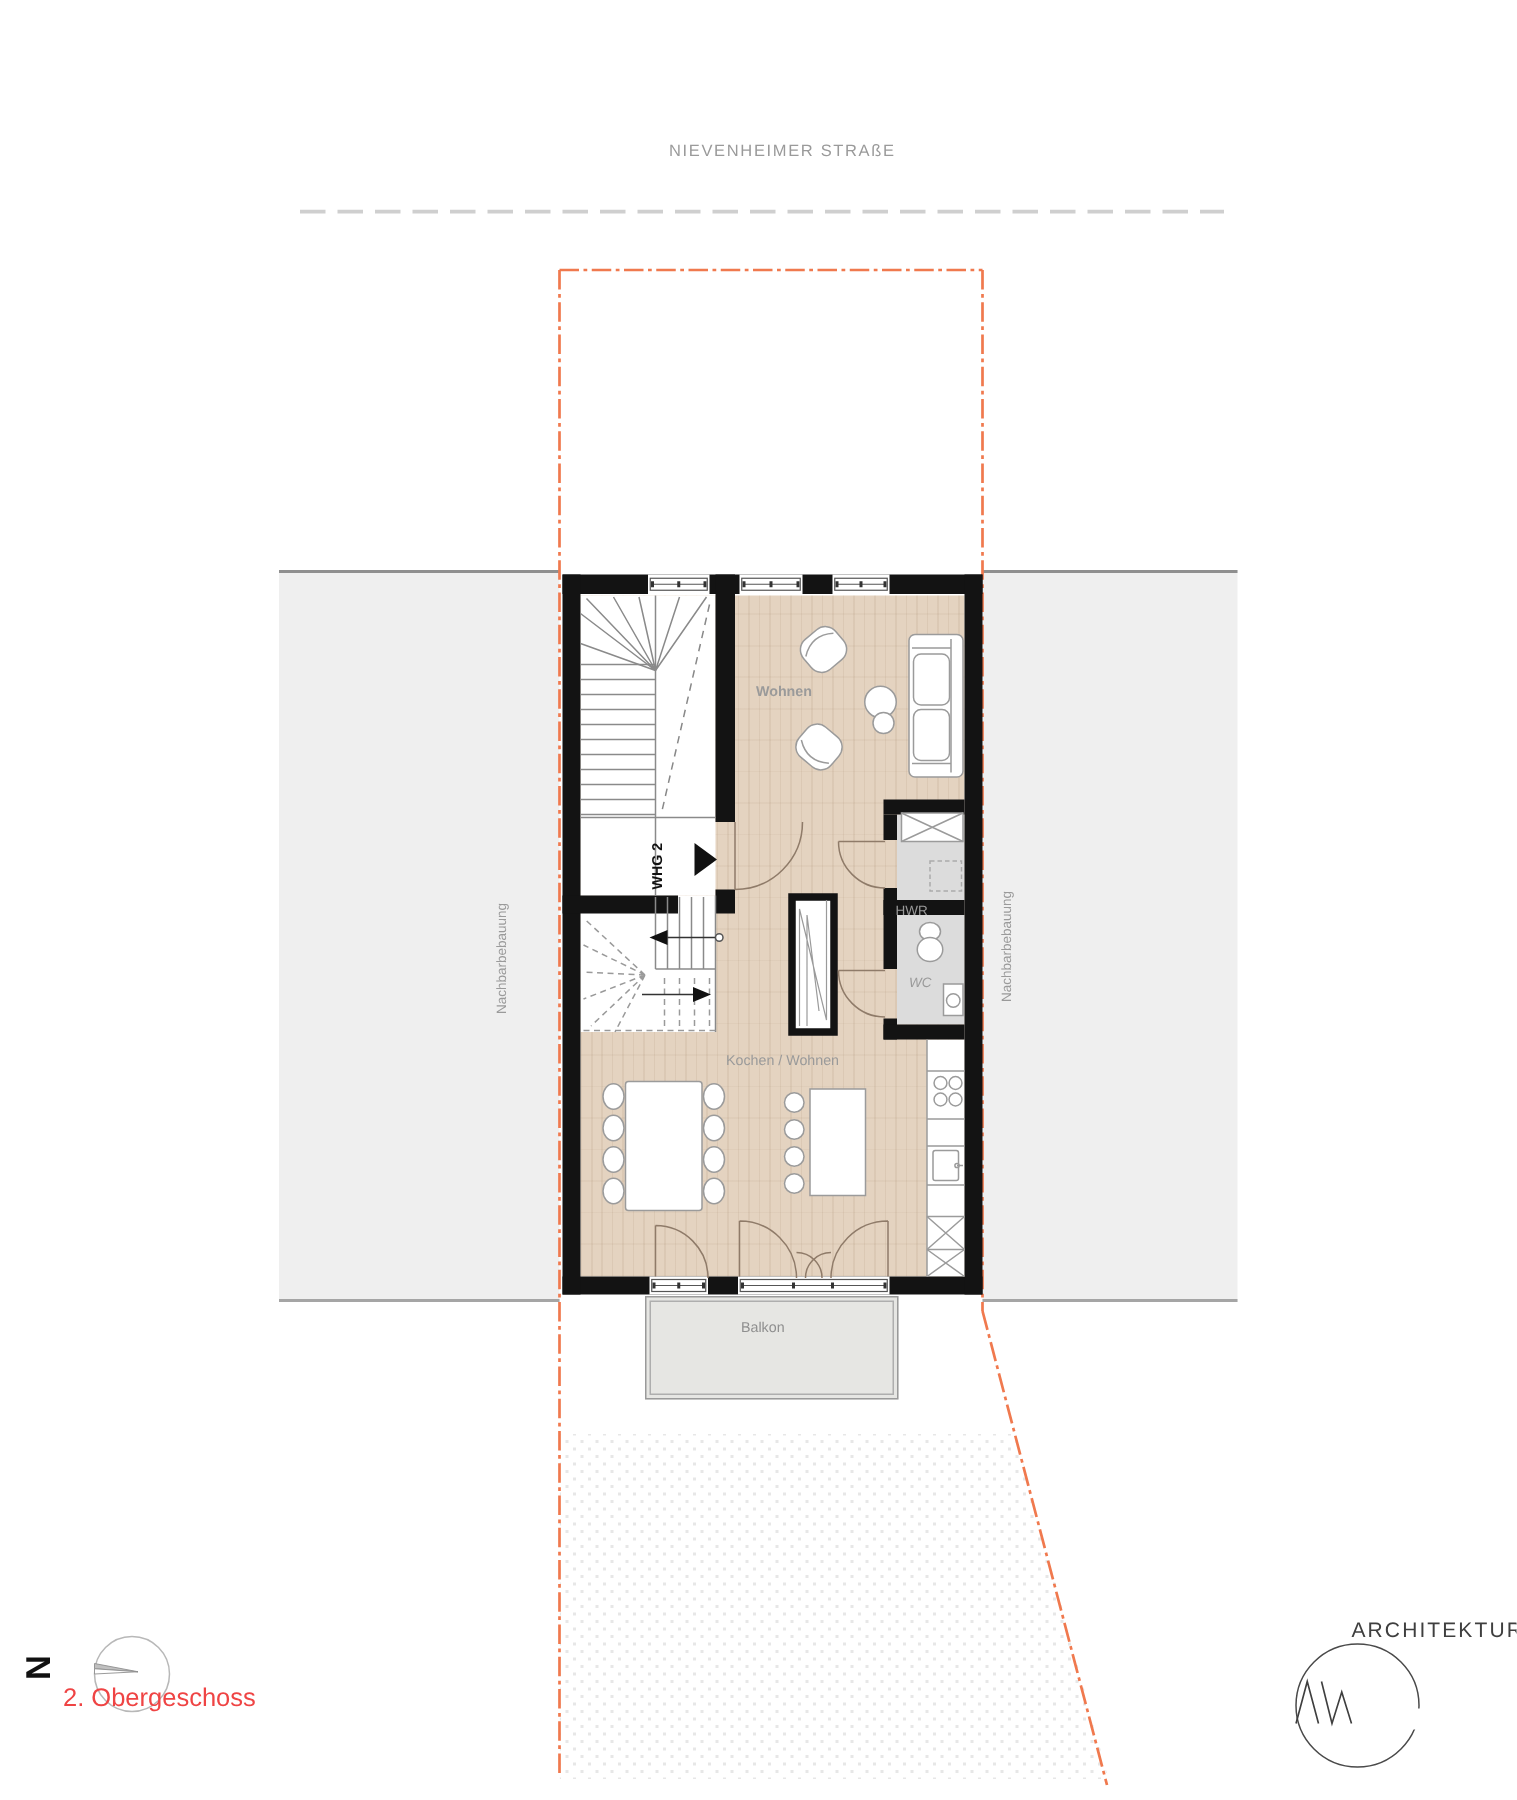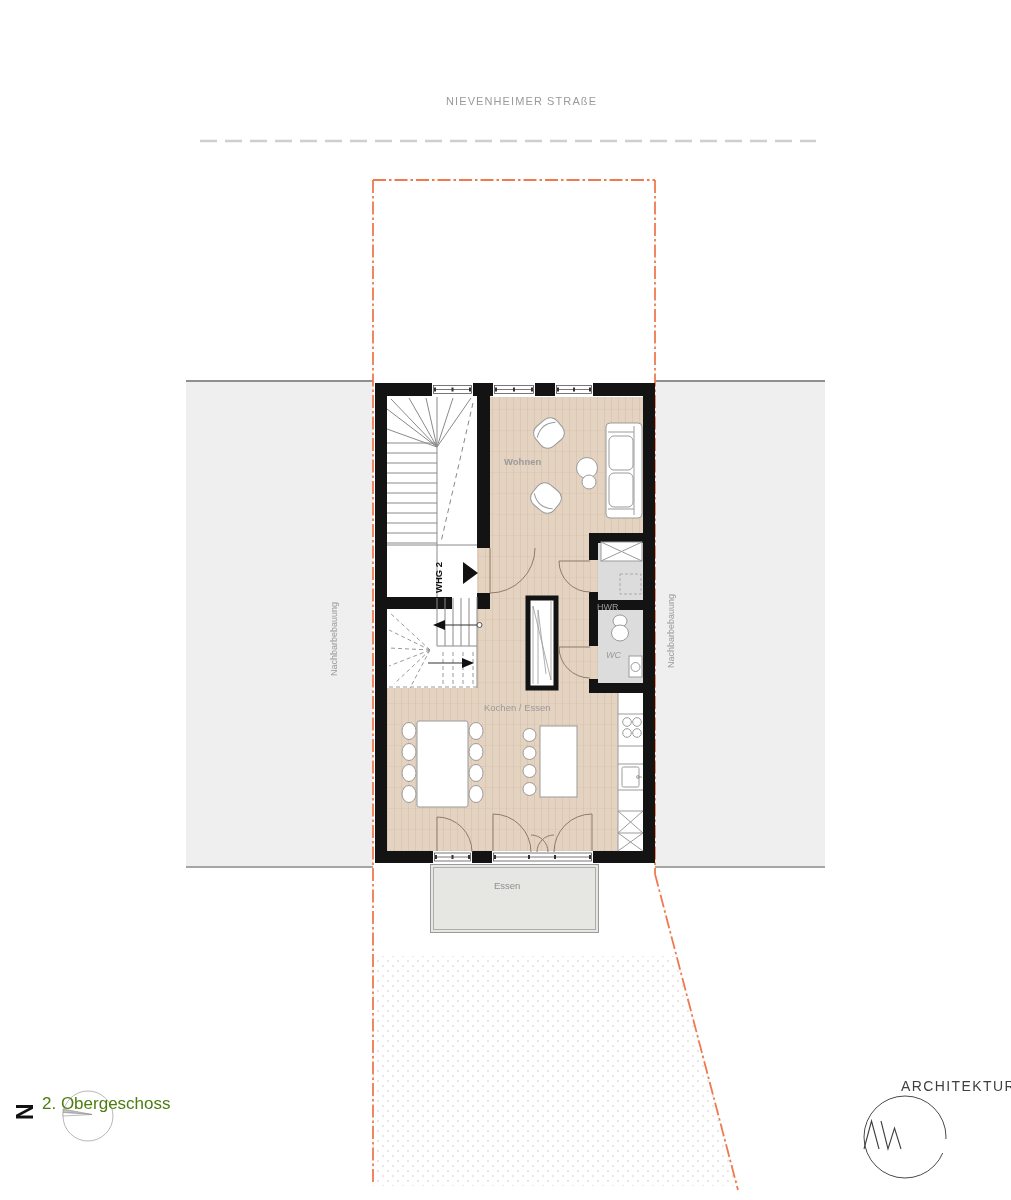--- a/index.html
+++ b/index.html
@@ -18,21 +18,21 @@
   .counter{position:absolute;left:618px;top:693px;width:25px;height:158px;background:#fff;}
   .balcony{position:absolute;left:430px;top:864px;width:167px;height:67px;background:#e6e6e3;
            border:1px solid #9a9a9a;box-shadow:inset 0 0 0 2px #e6e6e3, inset 0 0 0 3px #aeaeae;}
   .garden{position:absolute;left:373px;top:956px;width:366px;height:230px;
           clip-path:polygon(0 0, 83% 0, 100% 100%, 0 100%);
           background-image:radial-gradient(circle,#e7e7e7 1px,transparent 1.3px),
                            radial-gradient(circle,#e7e7e7 1px,transparent 1.3px);
           background-size:10px 10px;background-position:0 0,5px 5px;}
   svg.overlay{position:absolute;left:0;top:0;}
   .street{position:absolute;left:446px;top:95px;font-size:11px;letter-spacing:1.1px;color:#9a9a9a;white-space:nowrap;}
-  .floorname{position:absolute;left:42px;top:1094px;font-size:17px;color:#4d7c0f;white-space:nowrap;}
+  .floorname{position:absolute;left:42px;top:1122px;font-size:17px;color:#ef4444;white-space:nowrap;}
   .whg{position:absolute;left:444px;top:582px;height:11px;line-height:11px;font-size:9.5px;font-weight:bold;color:#111;white-space:nowrap;}
   .north{position:absolute;left:38px;top:1094px;height:26px;line-height:26px;font-size:23px;font-weight:bold;color:#111;white-space:nowrap;}
   .archi{position:absolute;left:901px;top:1078px;font-size:14px;letter-spacing:1.4px;color:#3f3f3f;white-space:nowrap;text-align:right;}
 </style>
 </head>
 <body>
 
 <div class="neighbor" style="left:186px;top:380px;width:187px;height:484px;"></div>
 <div class="neighbor" style="left:655px;top:380px;width:170px;height:484px;"></div>
 
@@ -240,20 +240,20 @@
 </svg>
 
 <div class="street">NIEVENHEIMER STRAßE</div>
 
 <div class="lbl vlabel" style="left:340px;top:664px;height:12px;line-height:12px;font-size:9px;">Nachbarbebauung</div>
 <div class="lbl vlabel" style="left:677px;top:656px;height:12px;line-height:12px;font-size:9px;">Nachbarbebauung</div>
 
 <div class="lbl" style="left:504px;top:456px;font-weight:bold;">Wohnen</div>
 <div class="lbl" style="left:597px;top:568px;font-size:9px;margin-top:34px;">HWR</div>
 <div class="lbl" style="left:606px;top:650px;font-size:9px;font-style:italic;">WC</div>
-<div class="lbl" style="left:484px;top:702px;">Kochen / Essen</div>
-<div class="lbl" style="left:494px;top:880px;color:#8f8f8f;">Essen</div>
+<div class="lbl" style="left:484px;top:702px;">Kochen / Wohnen</div>
+<div class="lbl" style="left:494px;top:880px;color:#8f8f8f;">Balkon</div>
 
 <div class="whg vlabel">WHG 2</div>
 
 <div class="north vlabel">N</div>
 <div class="floorname">2. Obergeschoss</div>
 <div class="archi">ARCHITEKTUR</div>
 
 </body></html>

